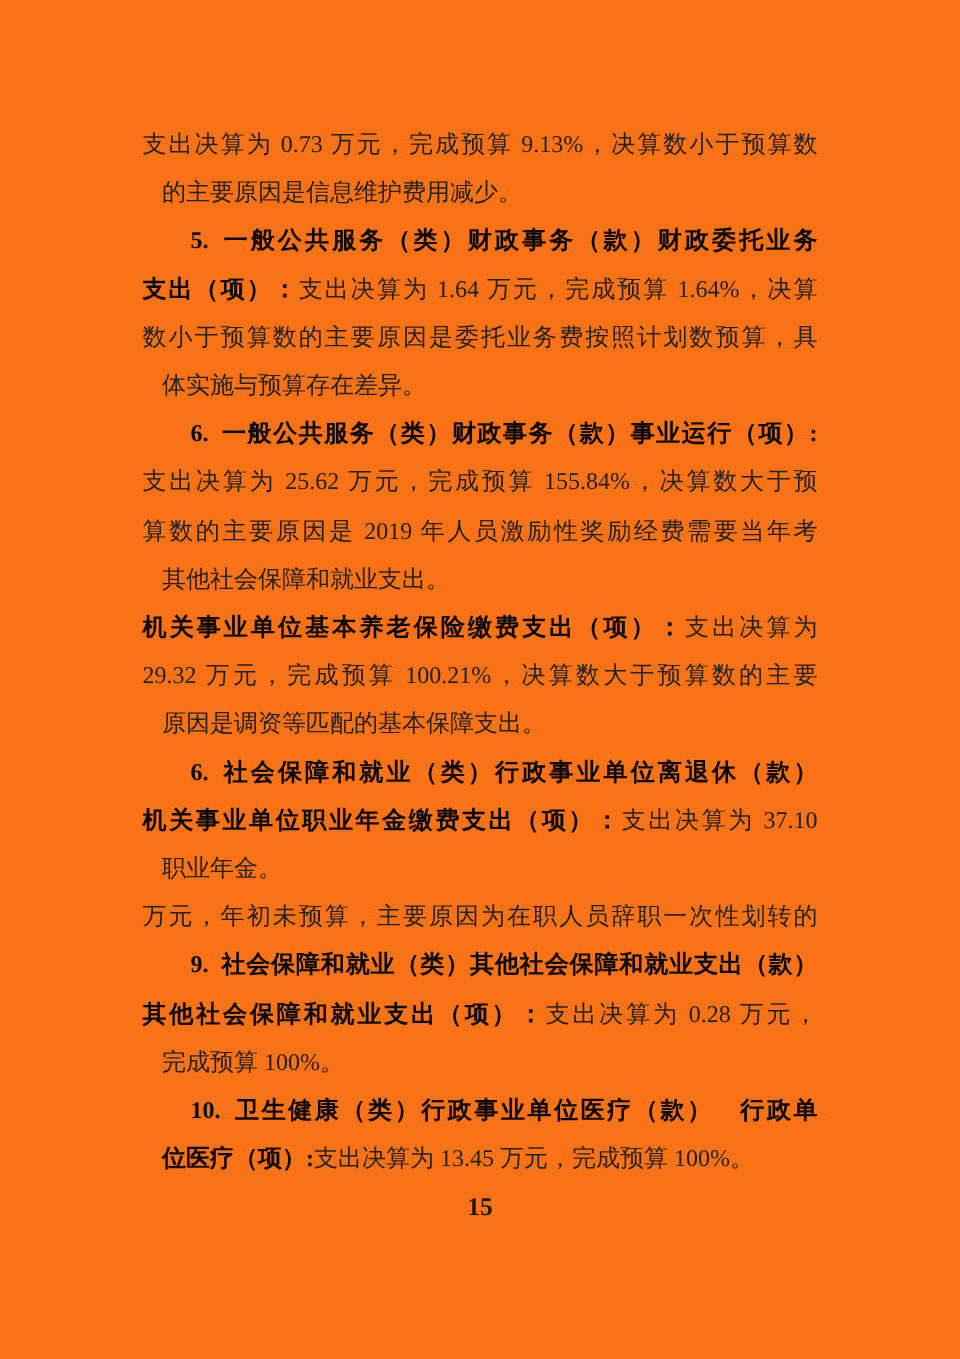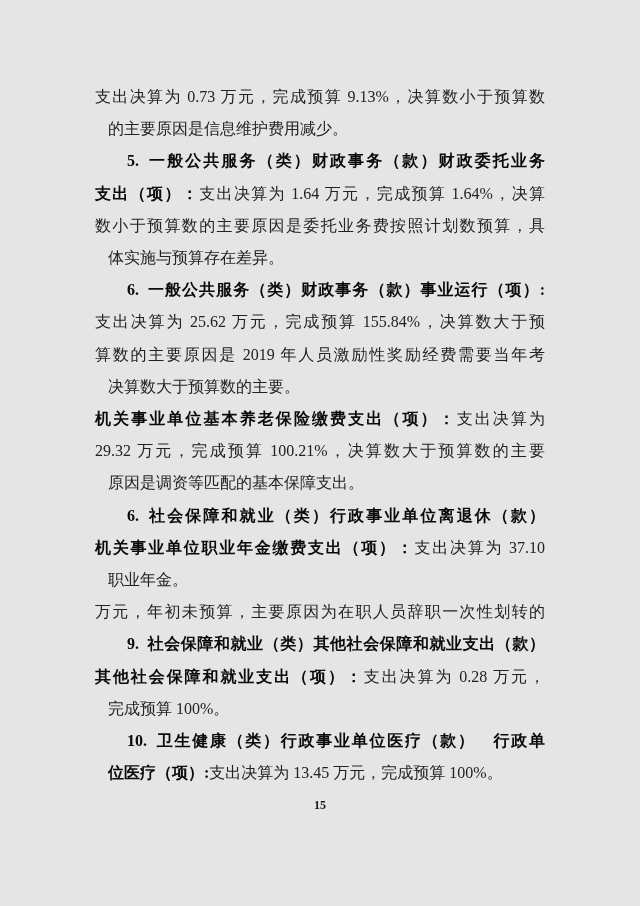--- a/index.html
+++ b/index.html
@@ -8,21 +8,21 @@
     width: 640px;
     height: 906px;
     background: #ffffff;
     overflow: hidden;
   }
   .page {
     box-sizing: border-box;
     width: 640px;
     height: 906px;
     padding: 81px 95px 0 95px;
-    background: #e5e5e5;
+    background: #f97316;
     font-family: "Liberation Serif", "DejaVu Serif", serif;
   }
   .line {
     width: 450px;
     font-size: 16px;
     line-height: 32.2px;
     color: #212121;
     text-align: justify;
     text-align-last: justify;
     text-justify: inter-character;
@@ -42,42 +42,42 @@
     color: #0a0a0a;
   }
   .seg-r {
     font-weight: 400;
     color: #222222;
   }
   .footer {
     margin-top: 8px;
     width: 450px;
     text-align: center;
-    font-size: 12px;
+    font-size: 17px;
     font-weight: 700;
     color: #1a1a1a;
     line-height: 16px;
     font-family: "Liberation Serif", "DejaVu Serif", serif;
   }
 </style>
 </head>
 <body>
 
 <div class="page">
 
   <div class="line"><b class="seg-b"></b><span class="seg-r">支出决算为 0.73 万元，完成预算 9.13%，决算数小于预算数</span></div>
   <div class="line end"><b class="seg-b"></b><span class="seg-r">的主要原因是信息维护费用减少。</span></div>
   <div class="line ind"><b class="seg-b">5. 一般公共服务（类）财政事务（款）财政委托业务</b><span class="seg-r"></span></div>
   <div class="line"><b class="seg-b">支出（项）：</b><span class="seg-r">支出决算为 1.64 万元，完成预算 1.64%，决算</span></div>
   <div class="line"><b class="seg-b"></b><span class="seg-r">数小于预算数的主要原因是委托业务费按照计划数预算，具</span></div>
   <div class="line end"><b class="seg-b"></b><span class="seg-r">体实施与预算存在差异。</span></div>
   <div class="line ind"><b class="seg-b">6. 一般公共服务（类）财政事务（款）事业运行（项）:</b><span class="seg-r"></span></div>
   <div class="line"><b class="seg-b"></b><span class="seg-r">支出决算为 25.62 万元，完成预算 155.84%，决算数大于预</span></div>
   <div class="line"><b class="seg-b"></b><span class="seg-r">算数的主要原因是 2019 年人员激励性奖励经费需要当年考</span></div>
-  <div class="line end"><b class="seg-b"></b><span class="seg-r">决算数大于预算数的主要。</span></div>
+  <div class="line end"><b class="seg-b"></b><span class="seg-r">其他社会保障和就业支出。</span></div>
   <div class="line"><b class="seg-b">机关事业单位基本养老保险缴费支出（项）：</b><span class="seg-r">支出决算为</span></div>
   <div class="line"><b class="seg-b"></b><span class="seg-r">29.32 万元，完成预算 100.21%，决算数大于预算数的主要</span></div>
   <div class="line end"><b class="seg-b"></b><span class="seg-r">原因是调资等匹配的基本保障支出。</span></div>
   <div class="line ind"><b class="seg-b">6. 社会保障和就业（类）行政事业单位离退休（款）</b><span class="seg-r"></span></div>
   <div class="line"><b class="seg-b">机关事业单位职业年金缴费支出（项）：</b><span class="seg-r">支出决算为 37.10</span></div>
   <div class="line end"><b class="seg-b"></b><span class="seg-r">职业年金。</span></div>
   <div class="line"><b class="seg-b"></b><span class="seg-r">万元，年初未预算，主要原因为在职人员辞职一次性划转的</span></div>
   <div class="line ind"><b class="seg-b">9. 社会保障和就业（类）其他社会保障和就业支出（款）</b><span class="seg-r"></span></div>
   <div class="line"><b class="seg-b">其他社会保障和就业支出（项）：</b><span class="seg-r">支出决算为 0.28 万元，</span></div>
   <div class="line end"><b class="seg-b"></b><span class="seg-r">完成预算 100%。</span></div>

